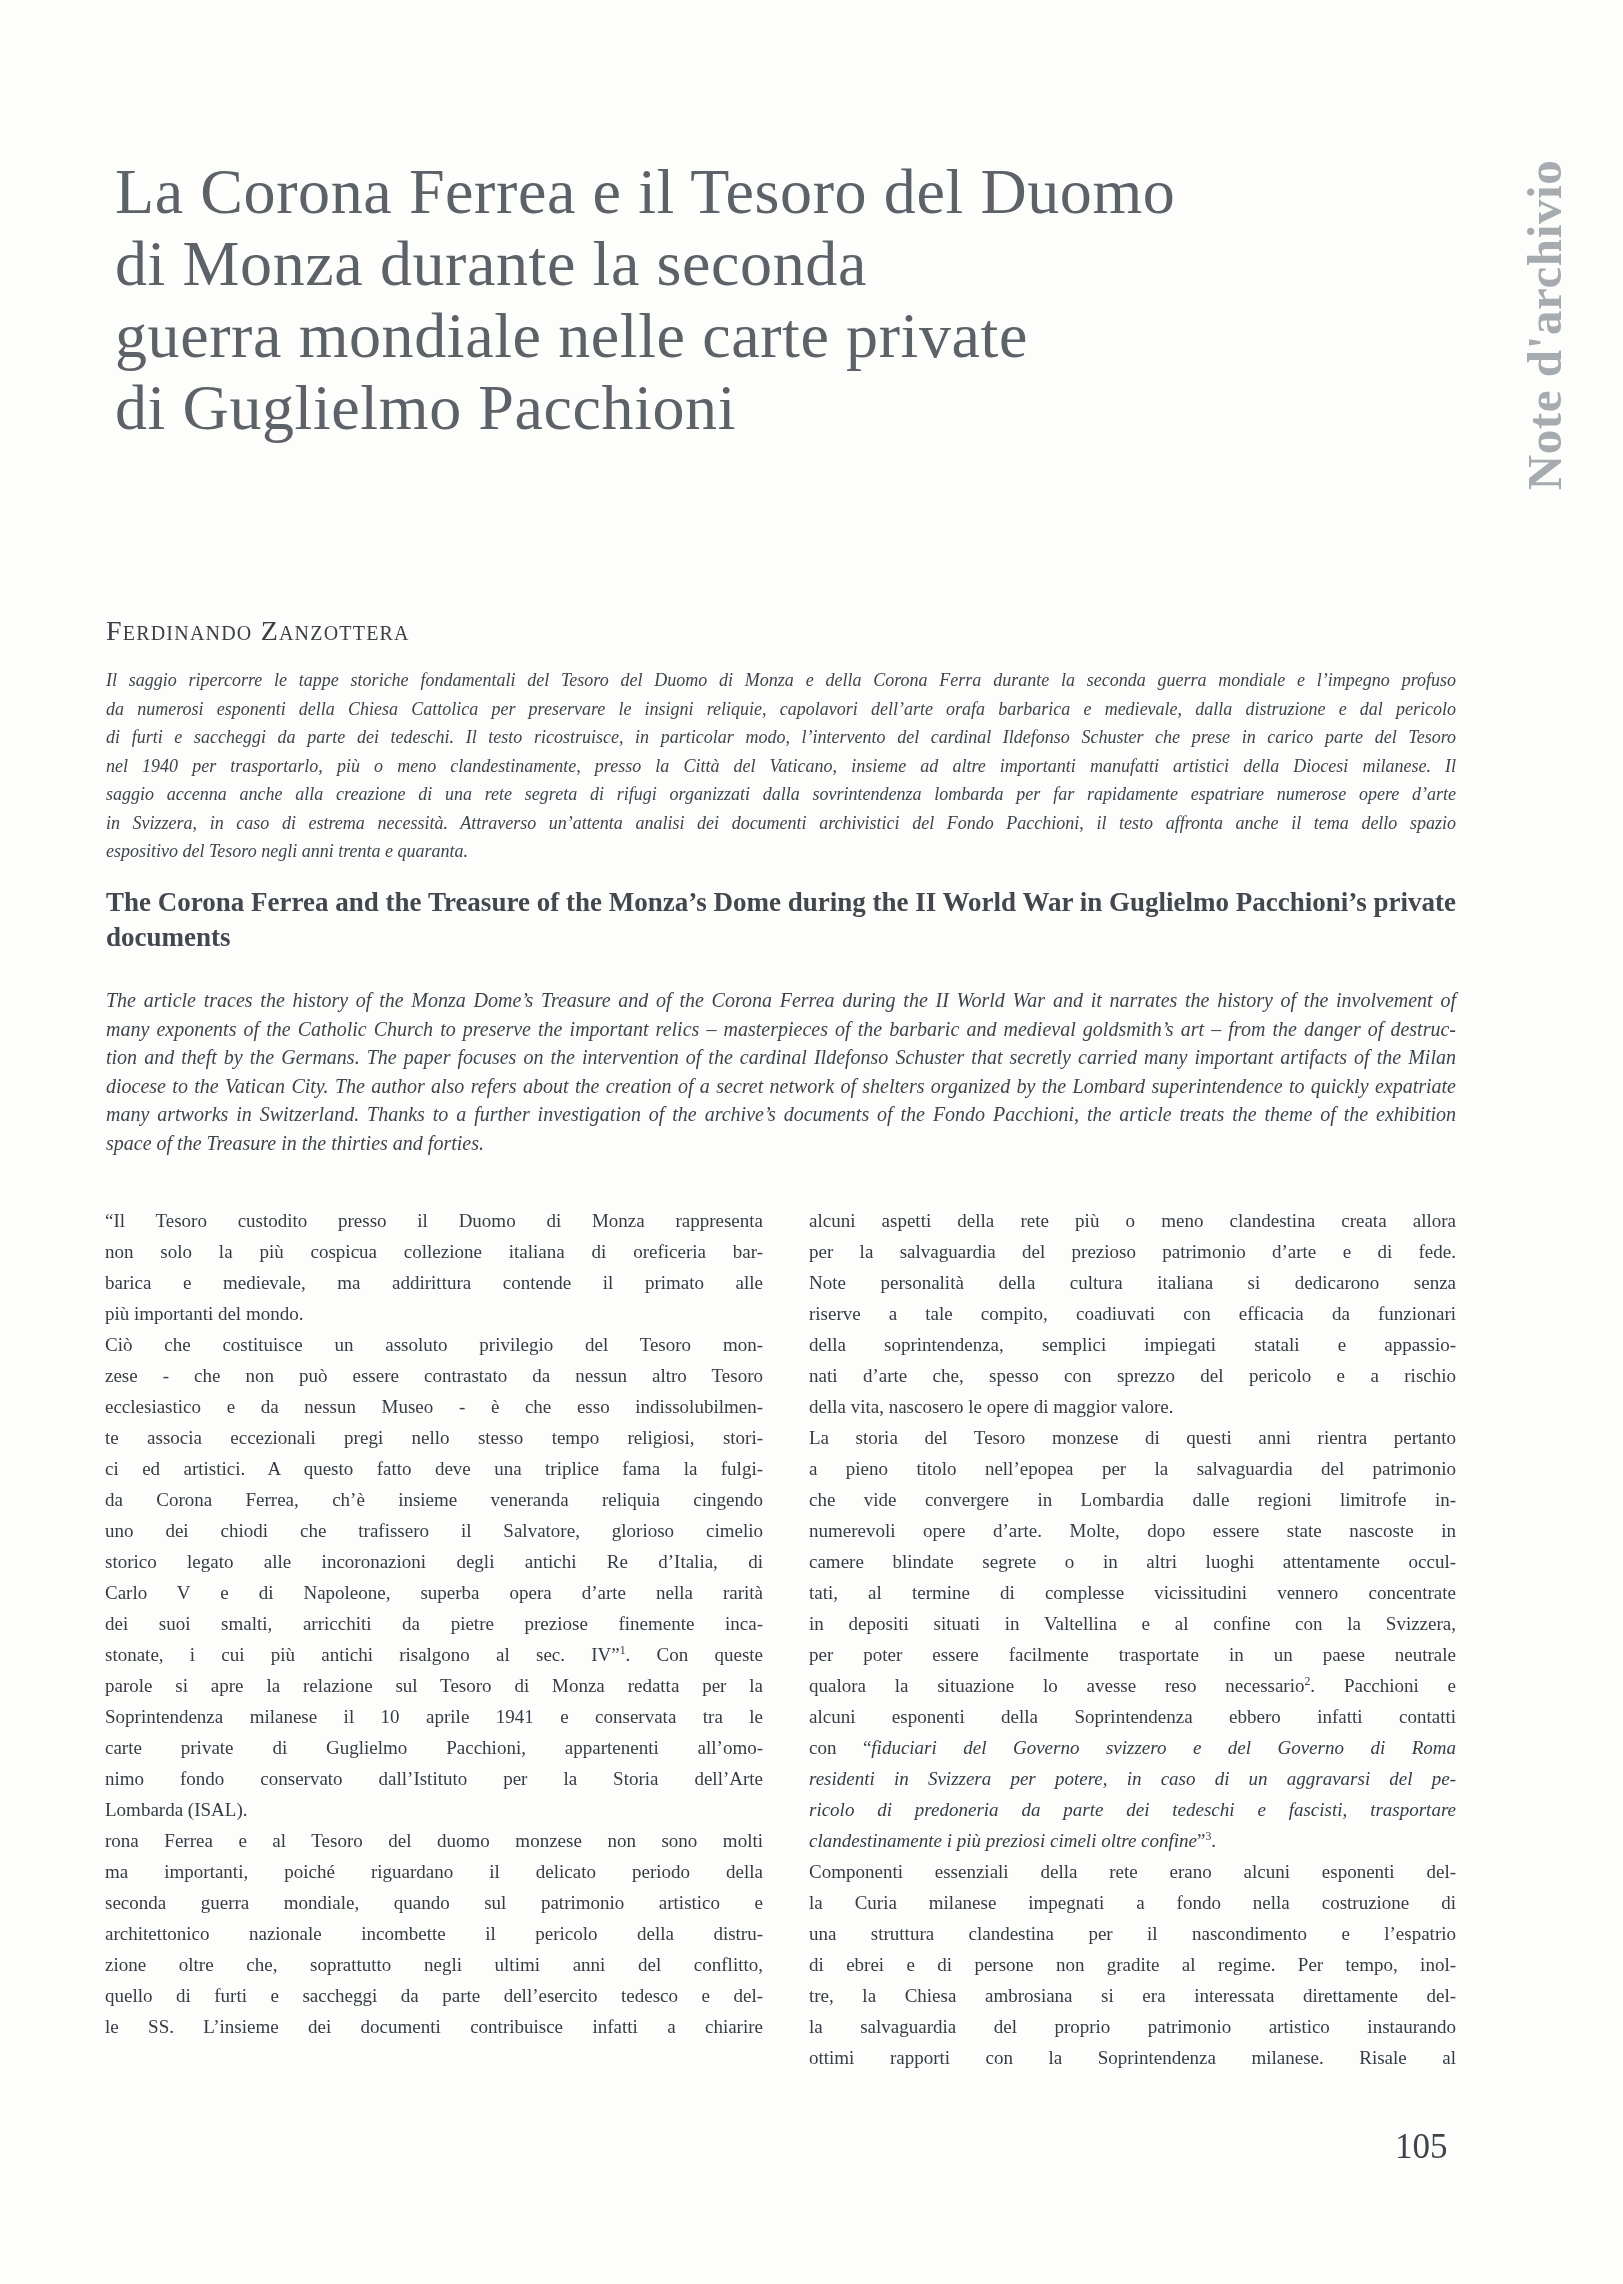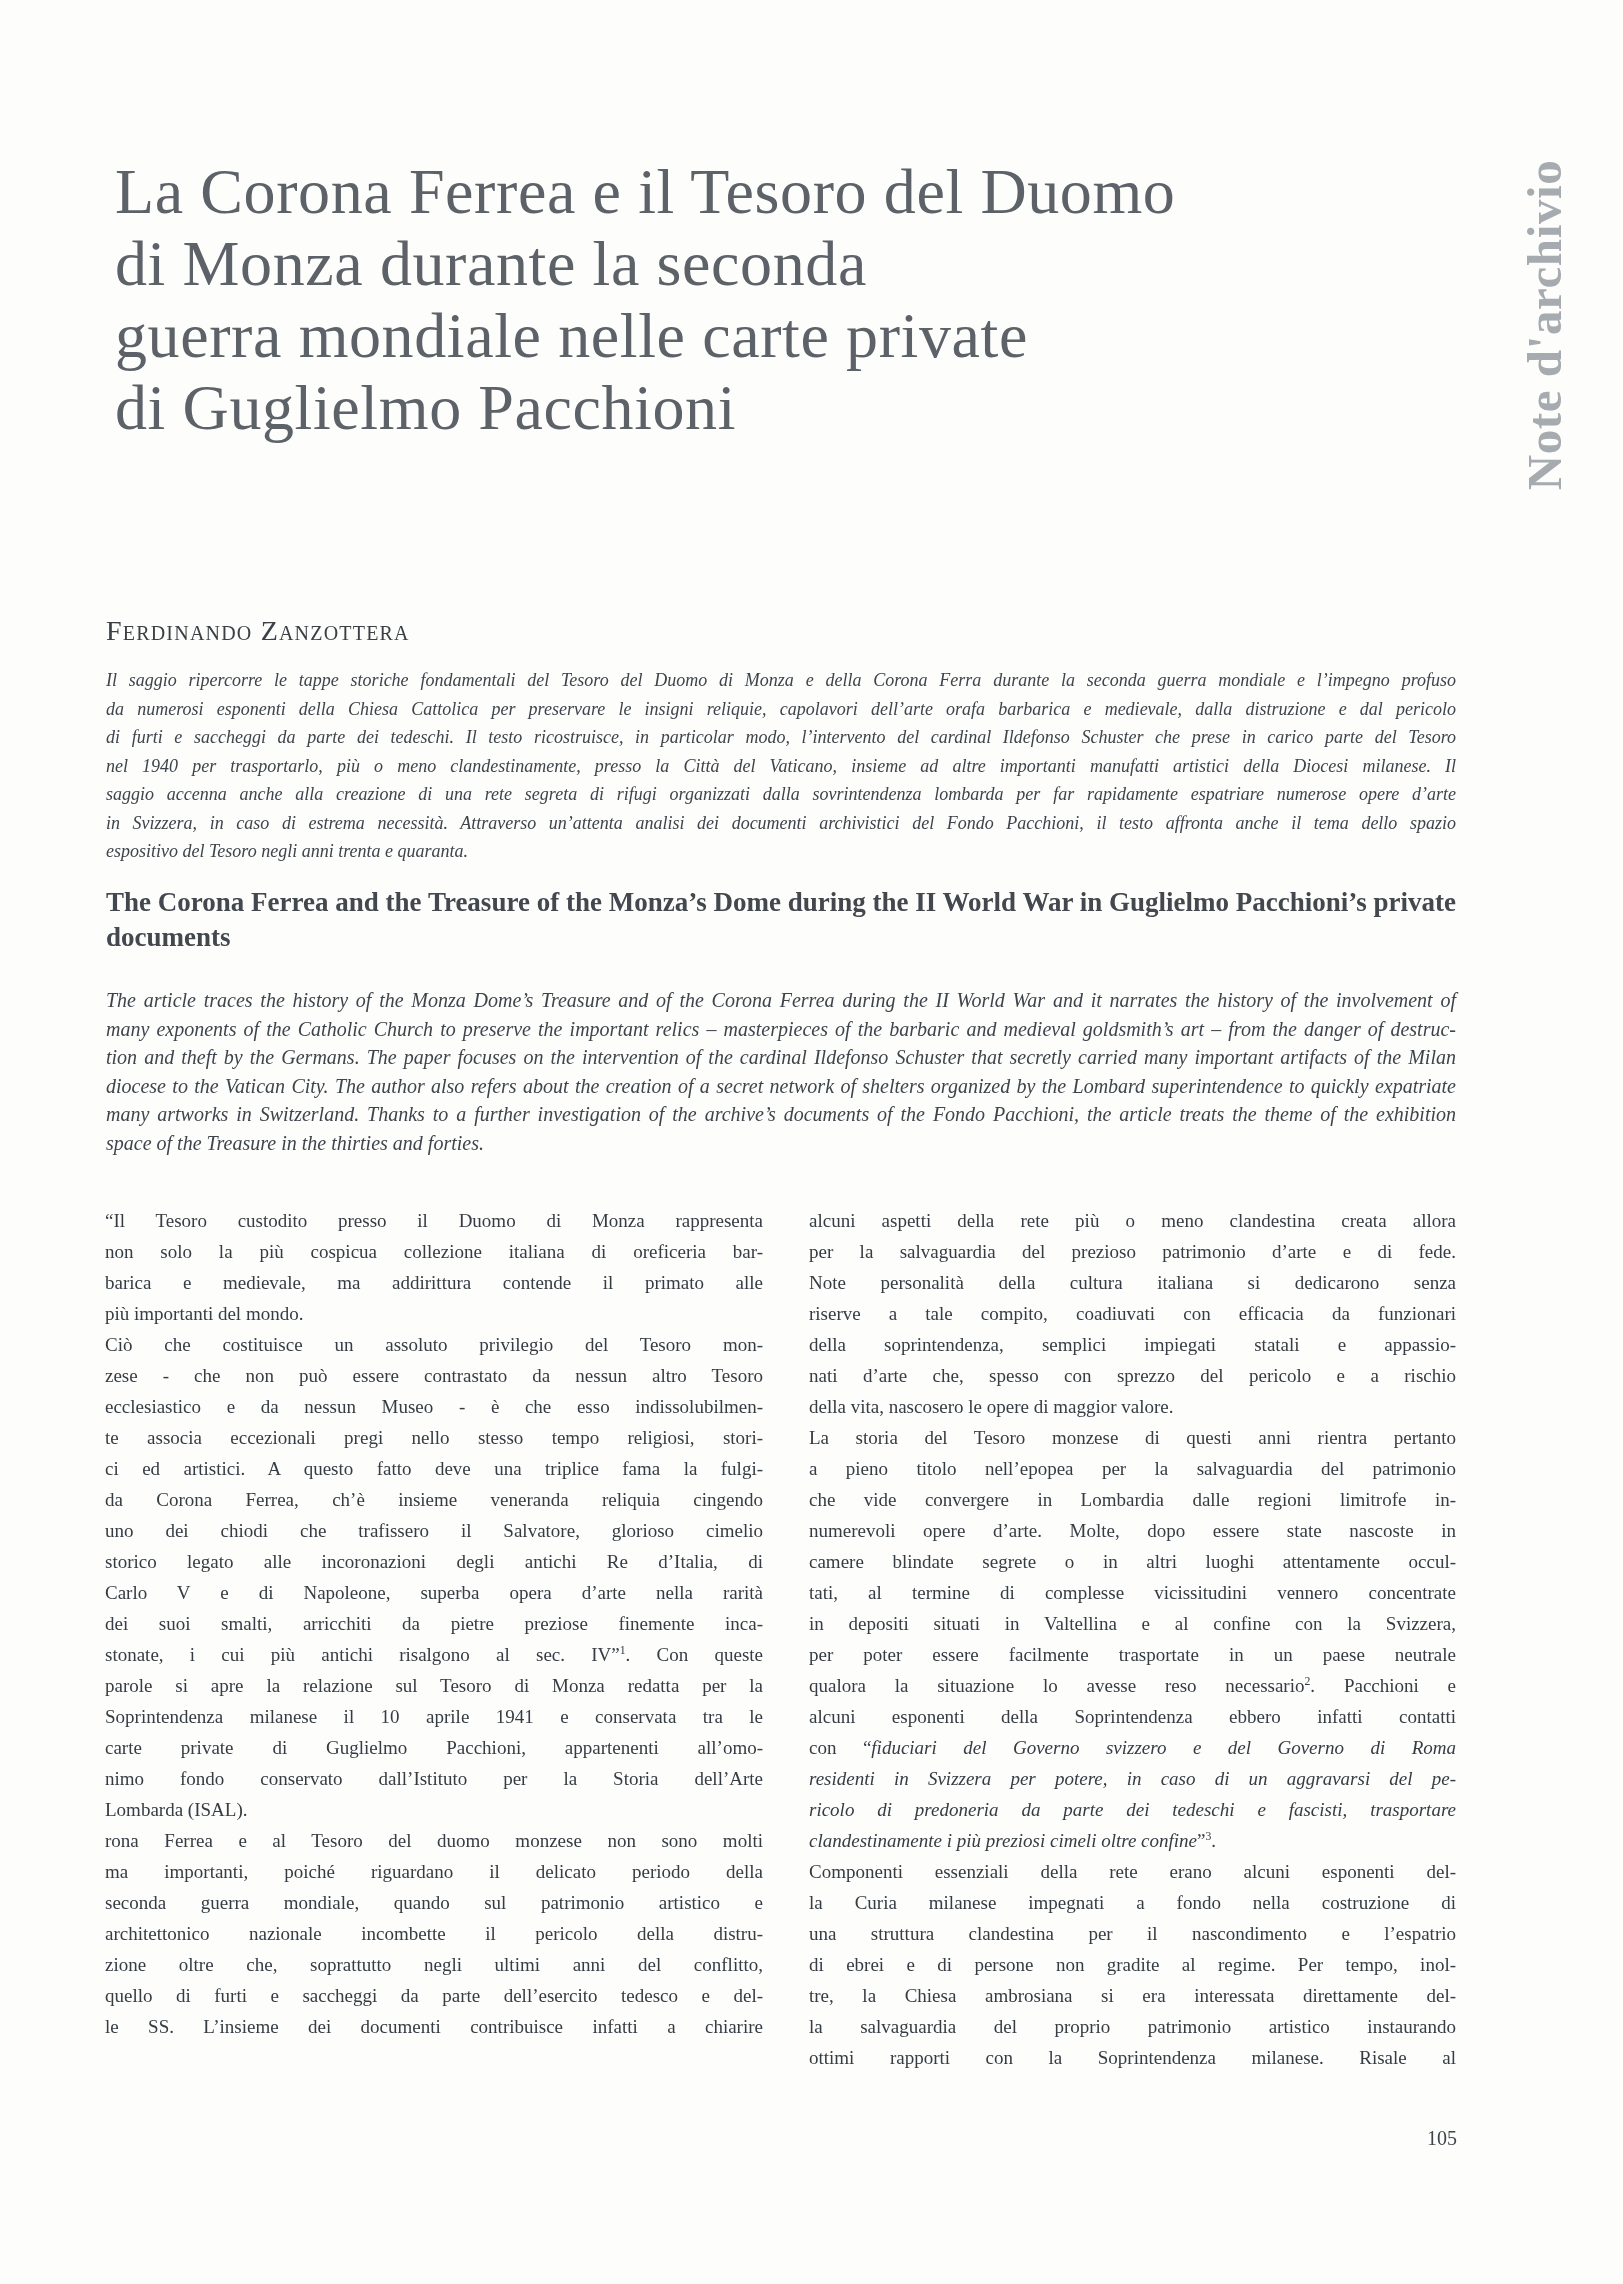--- a/index.html
+++ b/index.html
@@ -33,21 +33,21 @@
     overflow:hidden;
   }
   .col-left  { left:105px;  width:658px; }
   .col-right { left:809px; width:647px; }
   .tline { text-align:justify; text-align-last:justify; text-justify:inter-word; }
   .tline.end { text-align-last:left; }
   .it  { font-style:italic; }
   .sup { vertical-align:super; font-size:62%; line-height:0; }
   .page-number {
     position:absolute; left:1395px; top:2127px; width:62px;
-    font-size:20px; color:#3e444b; text-align:right;
+    font-size:35px; color:#3e444b; 
   }
   .side-label {
     position:absolute; left:1325px; top:294px; width:439px; height:62px;
     transform:rotate(-90deg);
     font-size:49px; line-height:62px; font-weight:bold;
     color:#a6abb0; text-align:center; white-space:nowrap; letter-spacing:0.6px;
   }
 </style>
 </head>
 <body>

